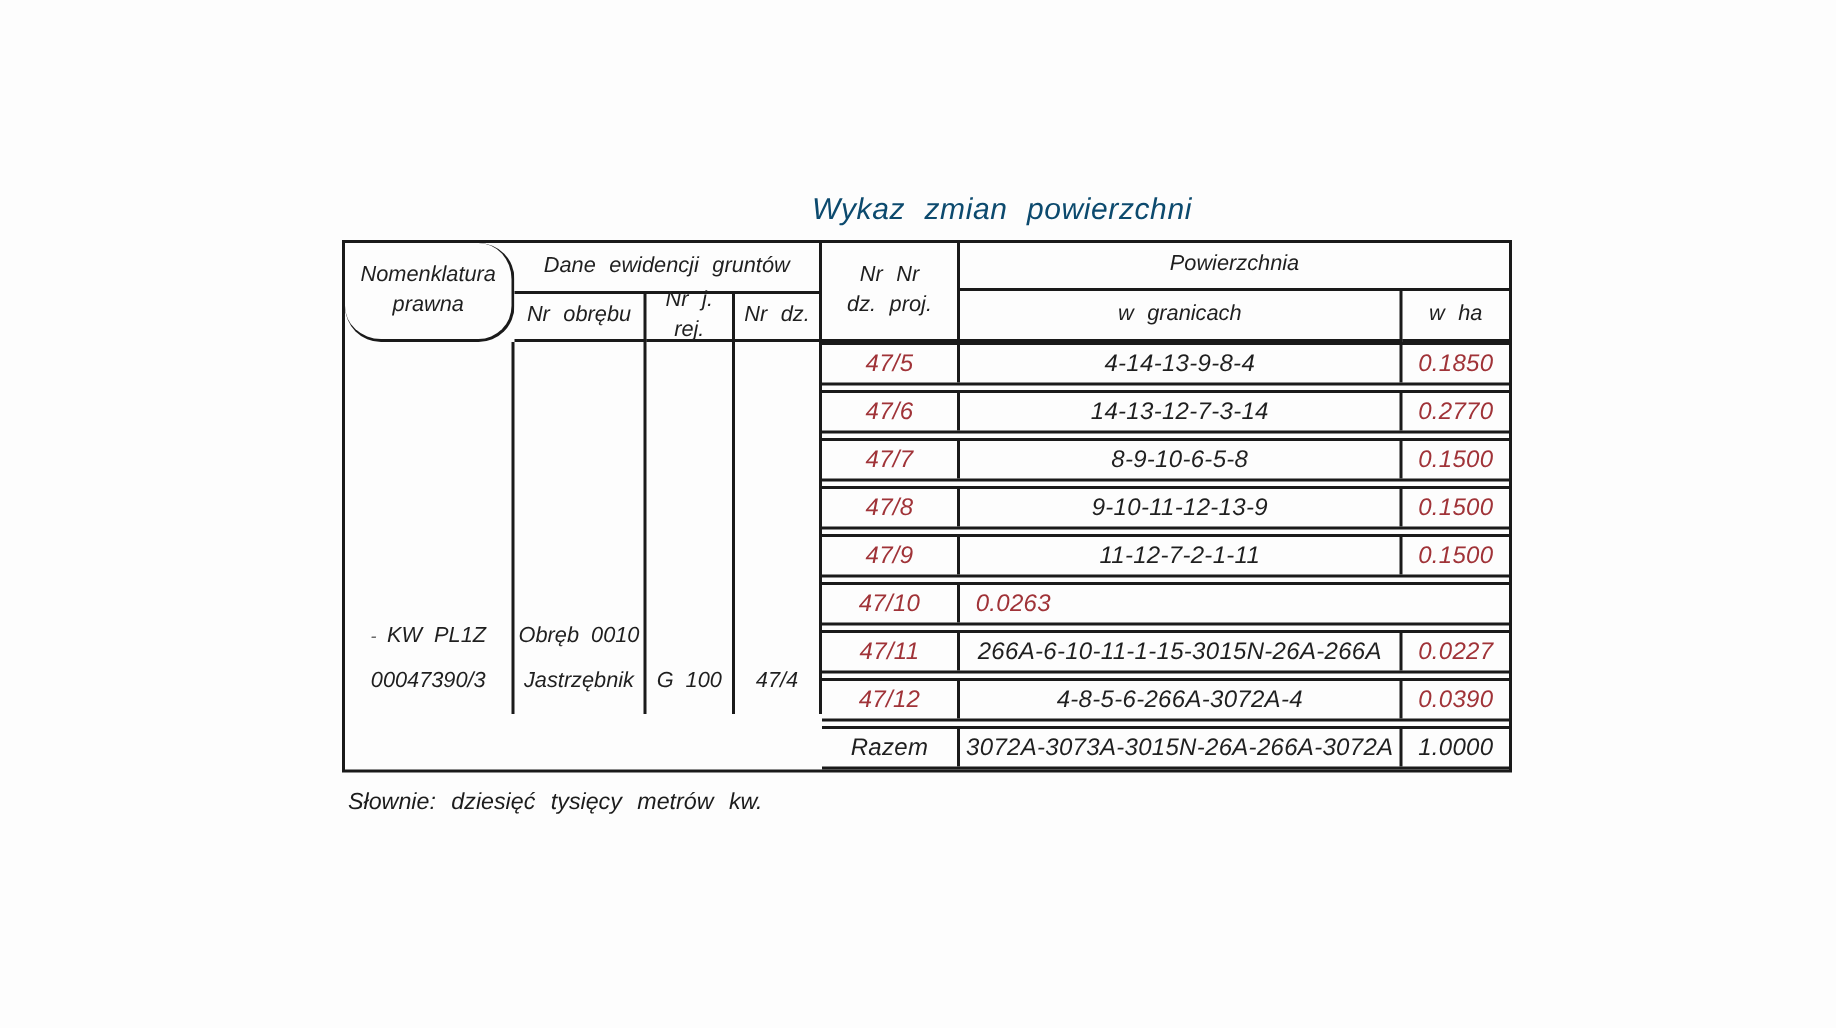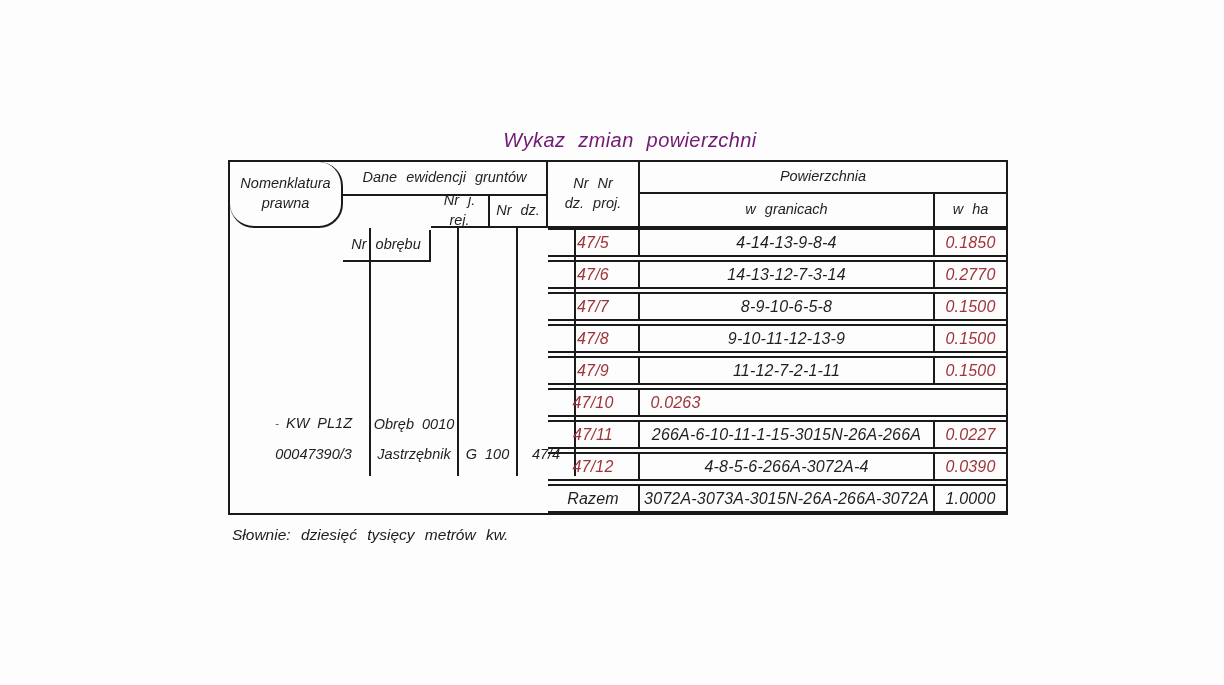--- a/index.html
+++ b/index.html
@@ -4,23 +4,23 @@
 <style>
   html,body{margin:0;padding:0;}
   body{
     width:1224px;height:685px;position:relative;
     background:#fdfdfd;overflow:hidden;
     font-family:"Liberation Sans",sans-serif;
     color:#1f1f1f;
   }
   
   .title{
-    position:absolute;left:430px;top:129px;width:400px;height:28px;
+    position:absolute;left:468px;top:129px;width:400px;height:28px;
     text-align:center;font-size:20px;font-style:italic;
-    letter-spacing:.4px;word-spacing:7px;color:#701a75;
+    letter-spacing:.4px;word-spacing:7px;color:#0c4a6e;
   }
   
   .table{
     position:absolute;left:228px;top:160px;width:780px;height:355px;
     border:2px solid #1a1a1a;box-sizing:border-box;background:transparent;
   }
   .cell{
     position:absolute;box-sizing:border-box;
     display:flex;align-items:center;justify-content:center;
     font-style:italic;font-size:14.5px;word-spacing:5px;
@@ -29,21 +29,20 @@
   .br{border-right:2px solid #1a1a1a;}
   .bb{border-bottom:2px solid #1a1a1a;}
   .two{flex-direction:column;}
   
   .tall{
     position:absolute;box-sizing:border-box;top:66px;height:248px;
     display:flex;flex-direction:column;justify-content:flex-end;
     align-items:center;padding-bottom:7px;
     font-style:italic;font-size:14.5px;word-spacing:4px;line-height:30px;
     text-align:center;
-    margin-left:28px;
   }
   .stray{color:#6a6a6a;font-size:12px;margin-right:7px;}
   
   .rows{
     position:absolute;left:318px;top:66px;width:458px;height:285px;
     box-sizing:border-box;
   }
   .row{
     box-sizing:border-box;height:29px;margin-bottom:3px;
     border-top:2px solid #1a1a1a;border-bottom:2px solid #1a1a1a;
@@ -71,21 +70,21 @@
 
 <div class="table">
 
   <div class="cell two br bb" style="left:0;top:0;width:113px;height:66px;border-radius:24px;">
     <span>Nomenklatura</span>
     <span>prawna</span>
   </div>
 
   <div class="cell br bb" style="left:113px;top:0;width:205px;height:34px;">Dane ewidencji gruntów</div>
 
-  <div class="cell br bb" style="left:113px;top:34px;width:88px;height:32px;margin-top:34px;">Nr obrębu</div>
+  <div class="cell br bb" style="left:113px;top:34px;width:88px;height:32px;">Nr obrębu</div>
   <div class="cell br bb" style="left:201px;top:34px;width:59px;height:32px;">Nr j. rej.</div>
   <div class="cell br bb" style="left:260px;top:34px;width:58px;height:32px;">Nr dz.</div>
 
   <div class="cell two br bb" style="left:318px;top:0;width:92px;height:66px;">
     <span>Nr Nr</span>
     <span>dz. proj.</span>
   </div>
 
   <div class="cell bb" style="left:410px;top:0;width:366px;height:32px;">Powierzchnia</div>
   <div class="cell br bb" style="left:410px;top:32px;width:295px;height:34px;">w granicach</div>

